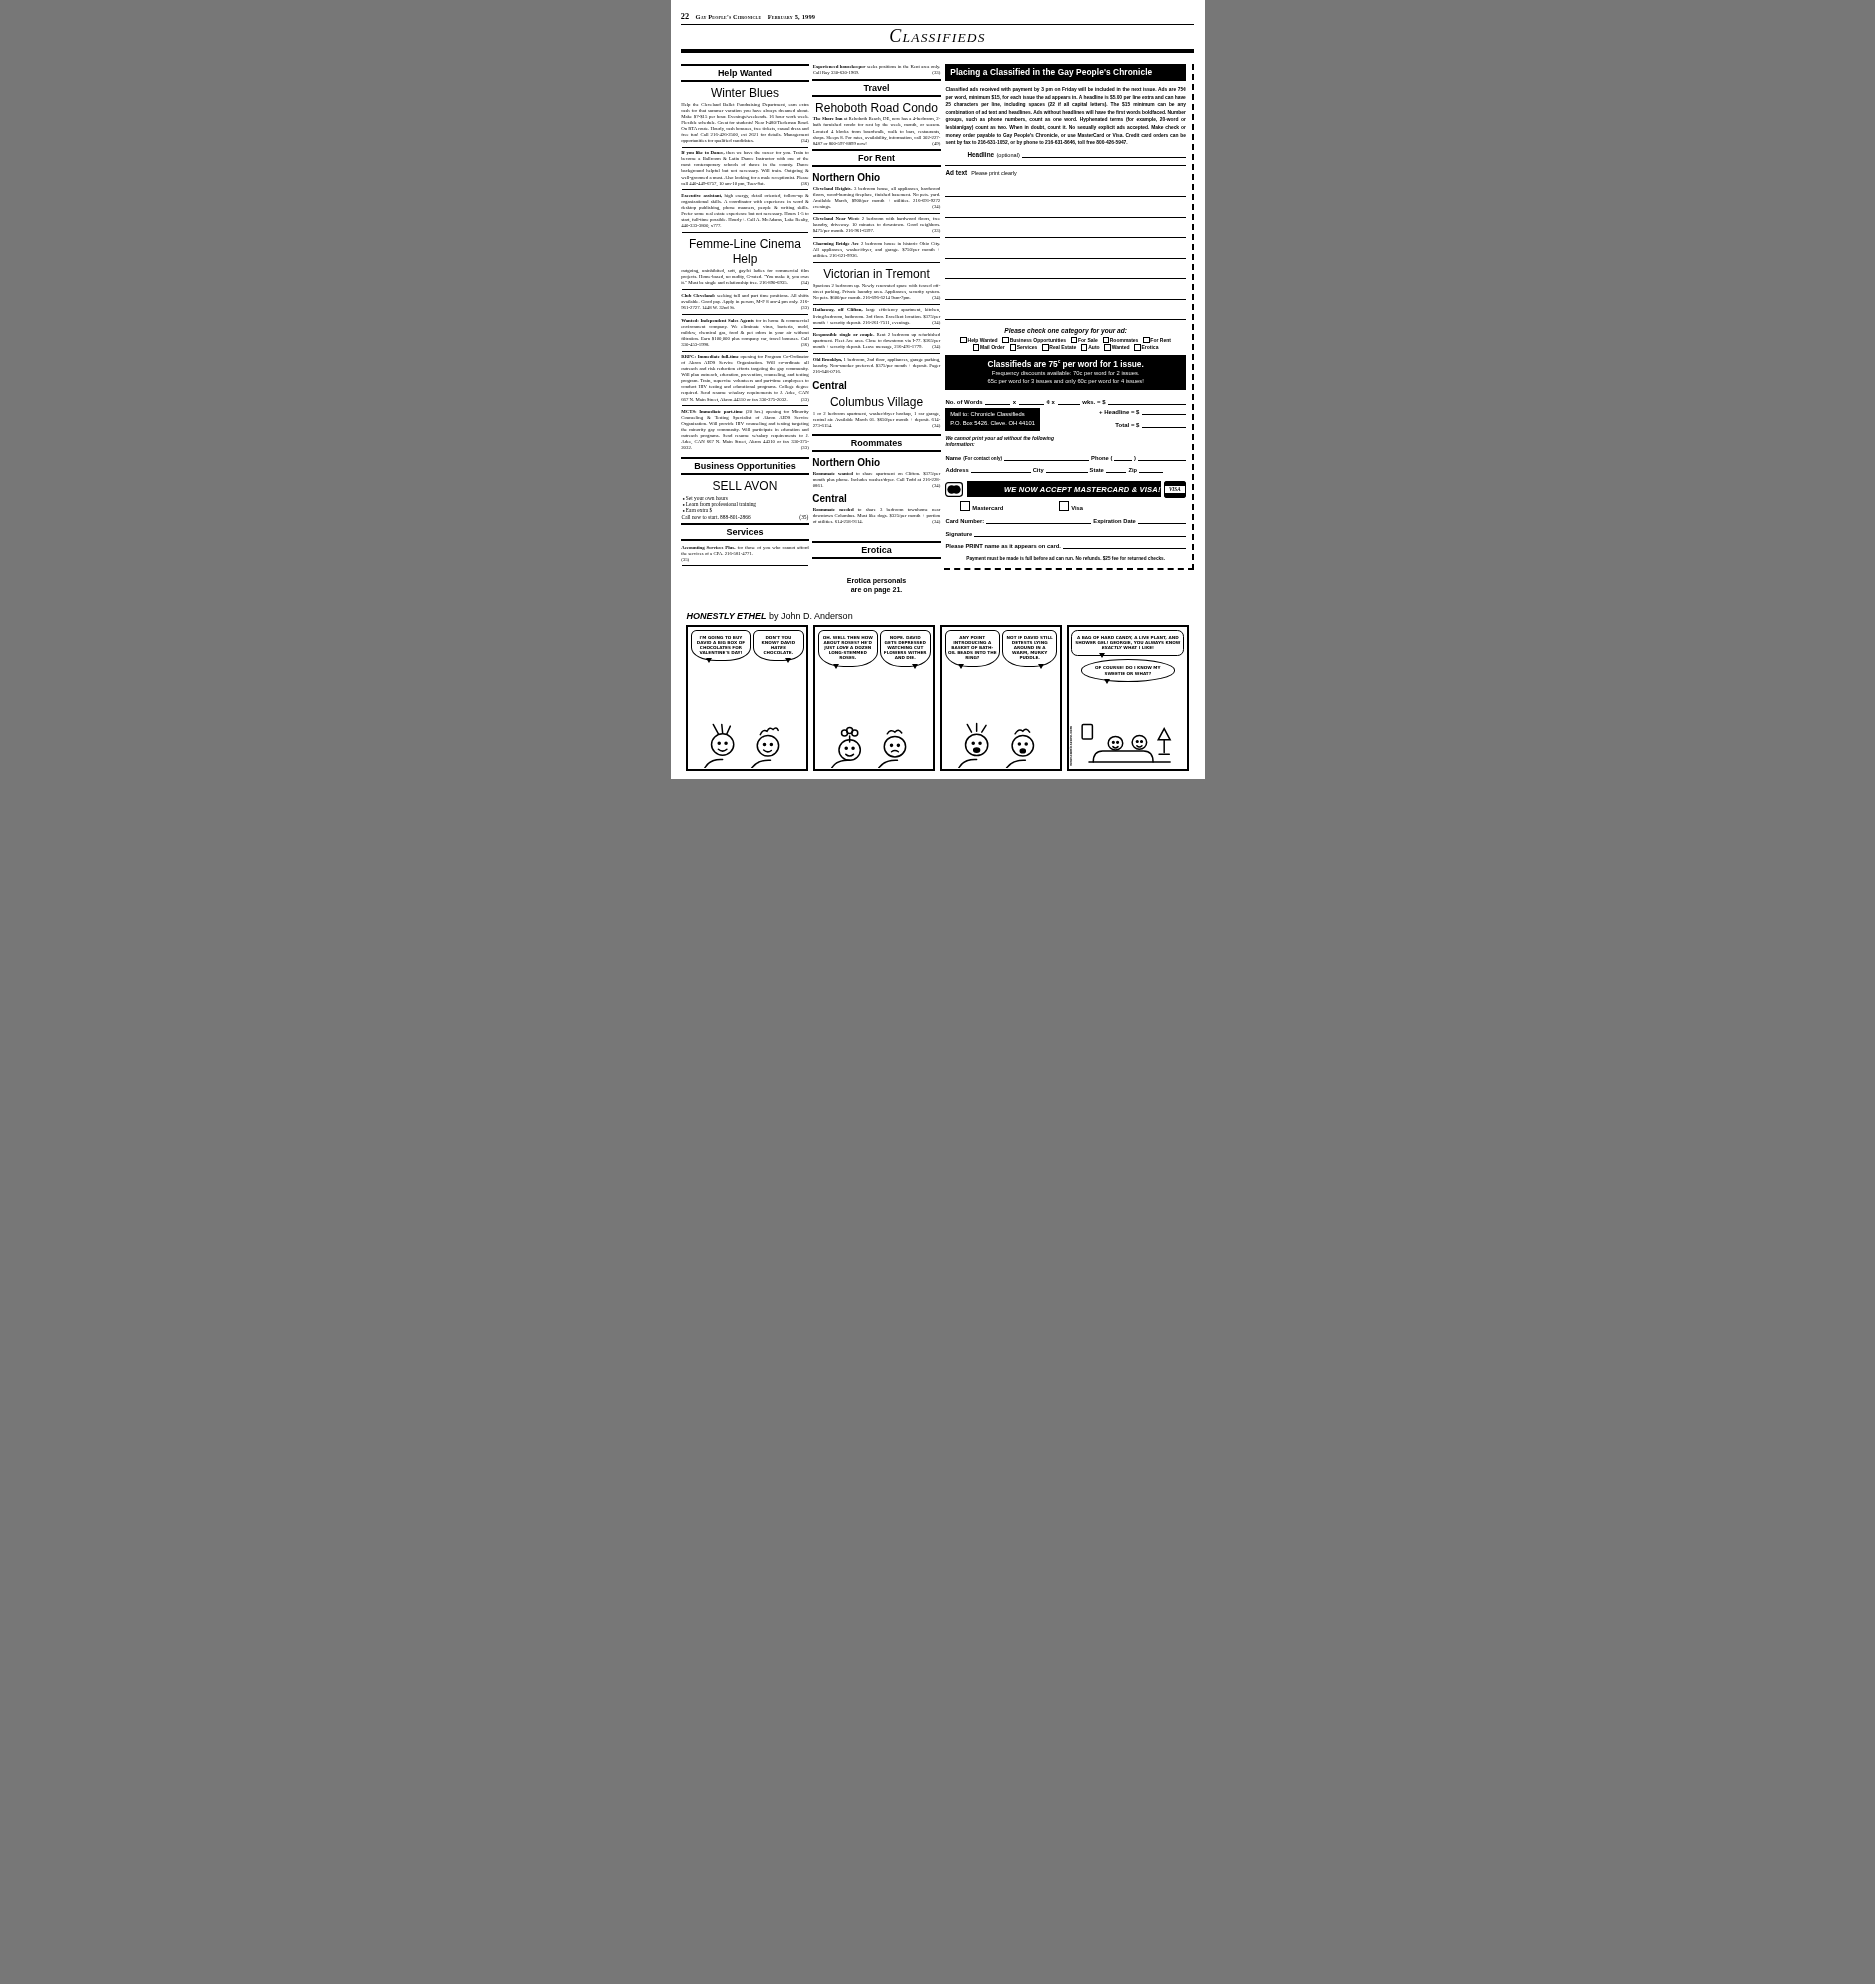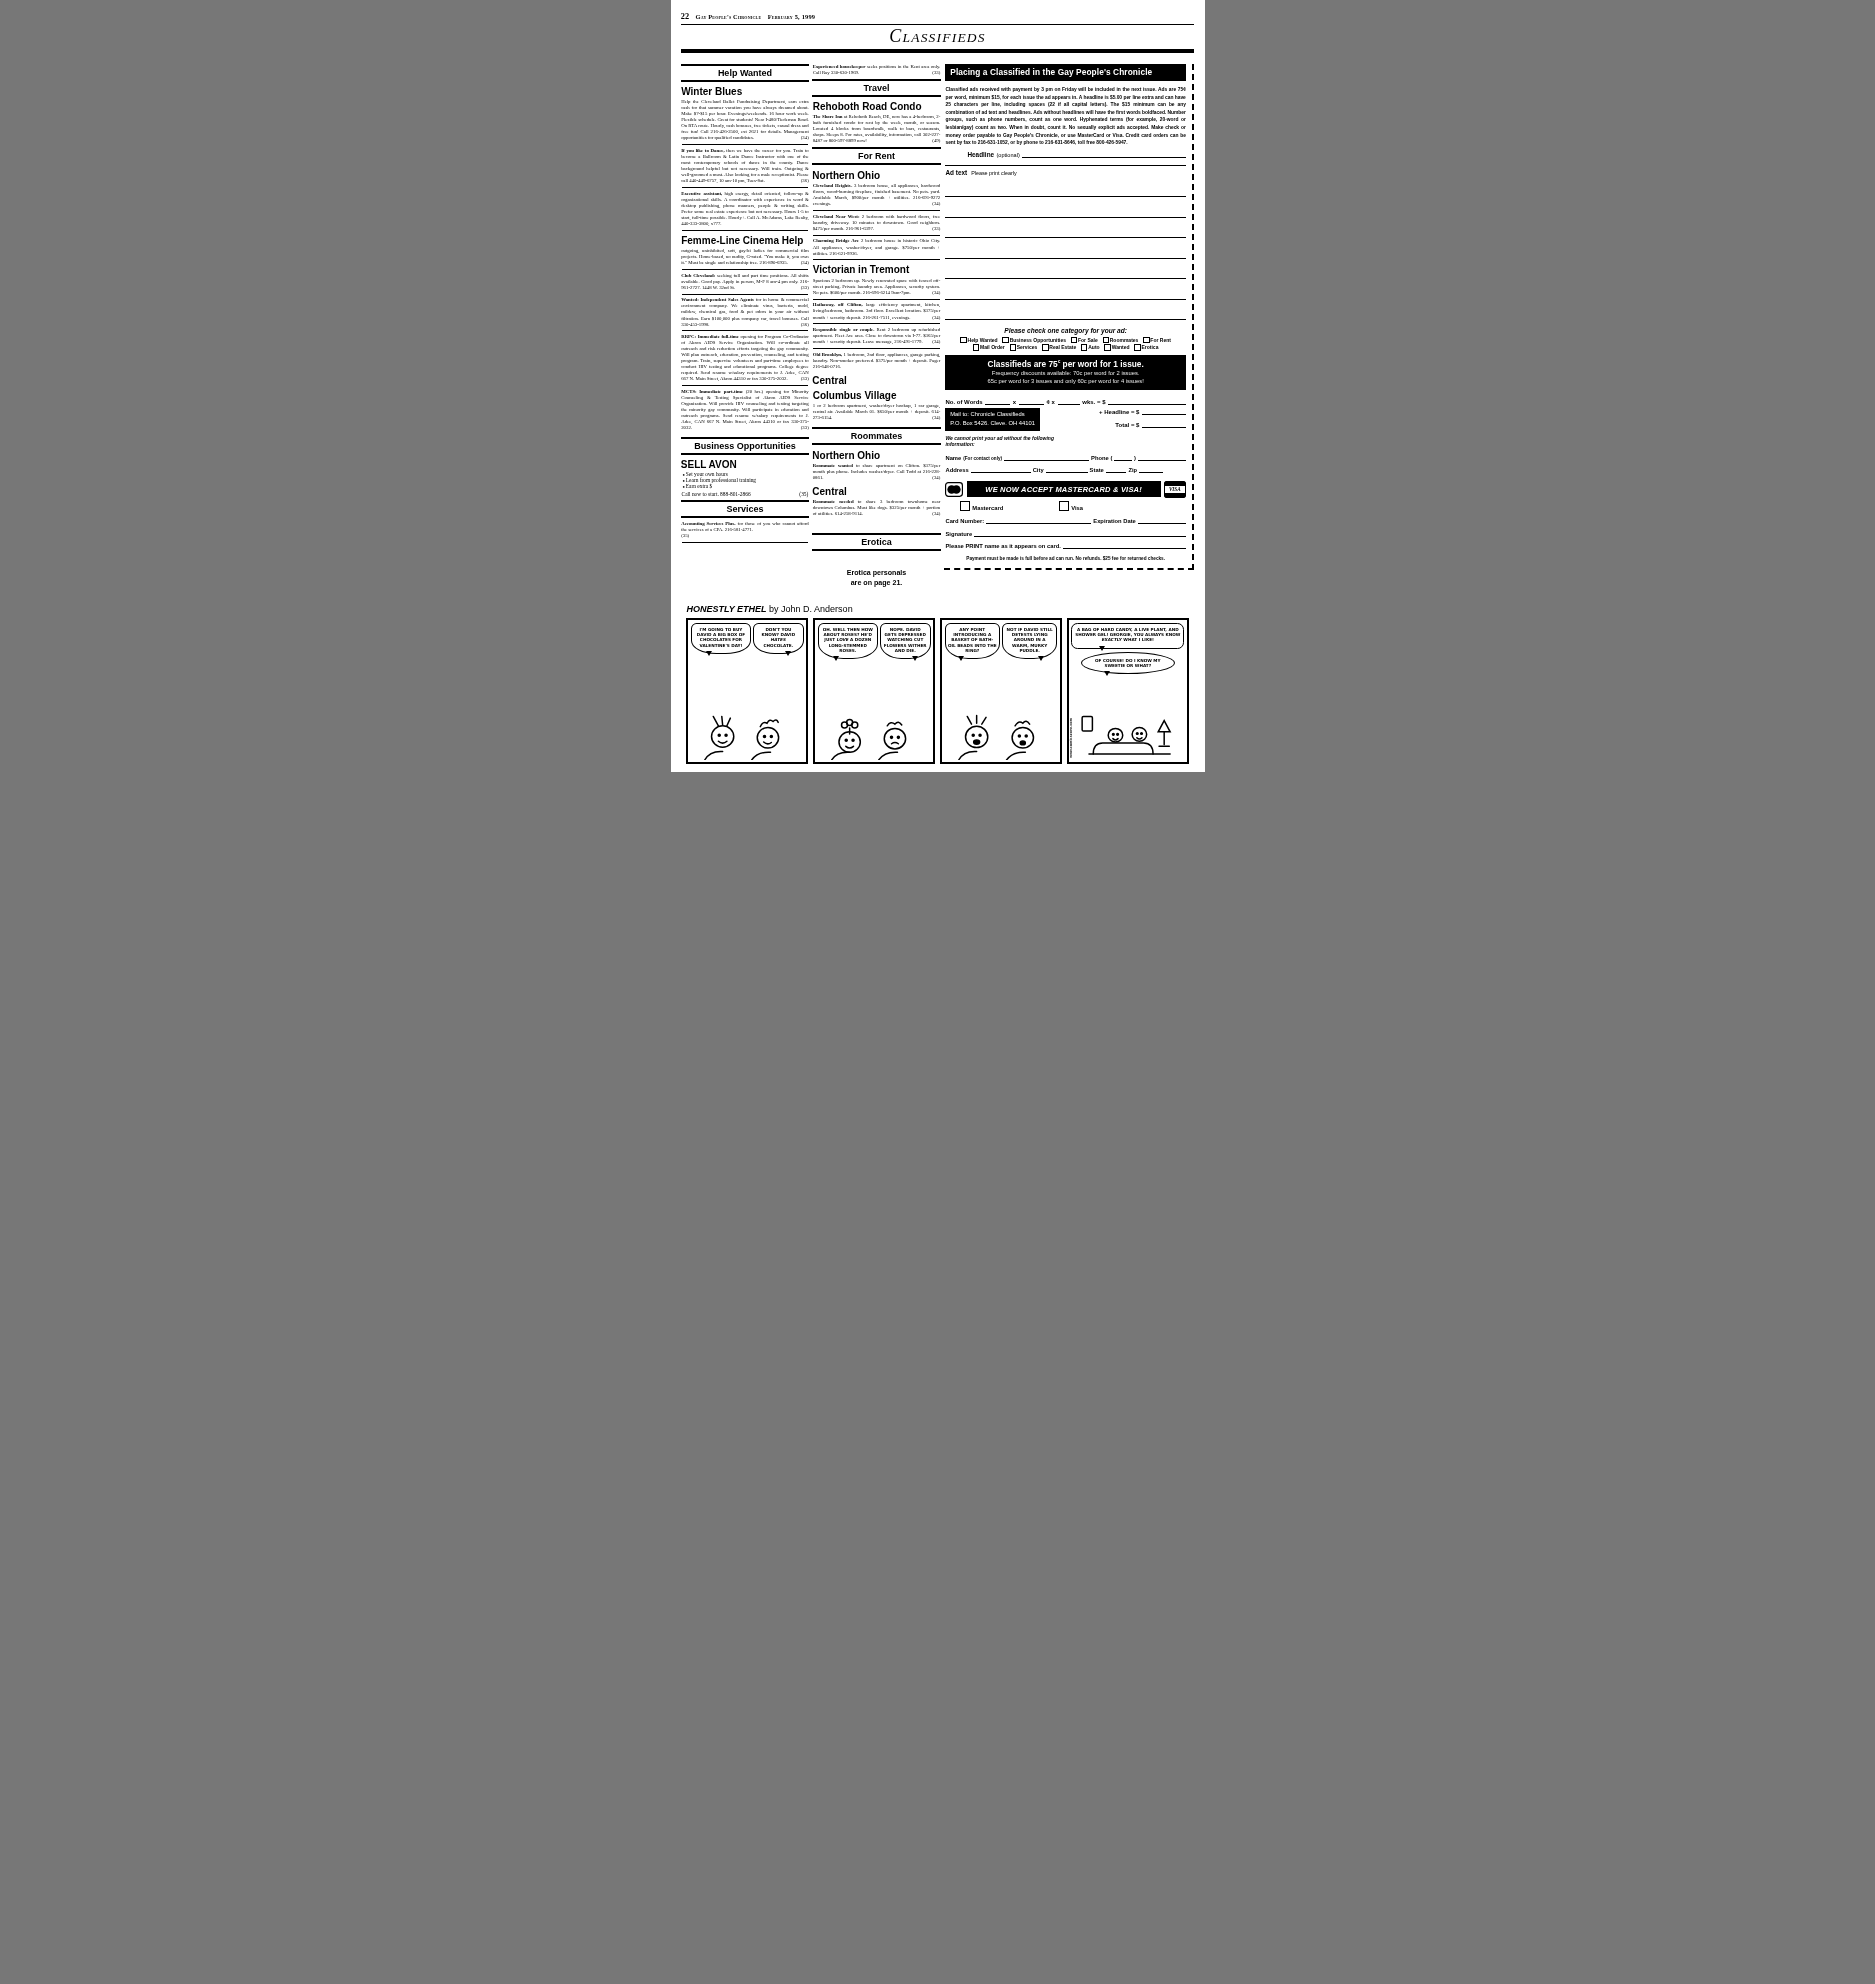--- a/index.html
+++ b/index.html
@@ -17,21 +17,21 @@
   
   .cols{display:flex;gap:3.2px;align-items:flex-start;}
   .col-left,.col-mid{width:25%;flex:0 0 25%;}
   .col-right{flex:1;}
   .section-head{border-top:2px solid #000;border-bottom:2px solid #000;text-align:center;
       font-family:"Liberation Sans",sans-serif;font-weight:bold;font-size:9px;padding:2px 0;margin:0 0 3.2px;}
   .section-head.mt{margin-top:5.6px;}
   .ad{font-size:4.8px;line-height:1.26;text-align:justify;margin:2.4px 0.4px 2.8px;}
   .ad .lead{font-weight:bold;}
   .ad .num{float:right;padding-left:2.4px;}
-  .ad-head{font-family:"Liberation Sans",sans-serif;font-weight:bold;text-align:left;font-size:10px;margin:4px 0 0.8px;}
+  .ad-head{font-family:"Liberation Sans",sans-serif;font-weight:normal;text-align:center;font-size:12px;margin:4px 0 0.8px;}
   .subhead{font-family:"Liberation Sans",sans-serif;font-weight:bold;font-size:10px;margin:4.8px 0 0.8px;}
   .divider{border:none;border-top:0.6px solid #000;margin:2.8px 0.8px;}
   .avon-bullets{list-style:none;margin:1.6px 0;padding:0 0 0 1.6px;font-size:5.4px;}
   .avon-bullets li:before{content:"● ";font-size:4px;}
   .avon-call{font-size:5.4px;display:flex;justify-content:space-between;margin:0.8px 0.8px 3.2px;}
   .services-num{display:block;font-size:4.8px;}
   .erotica-note{text-align:center;font-family:"Liberation Sans",sans-serif;font-weight:bold;font-size:7.1px;margin-top:18px;line-height:1.3;}
   
   .form{border-right:2.8px dashed #000;border-bottom:2.8px dashed #000;padding:0 6.4px 6.4px 1.6px;}
   .form-title{background:#000;color:#fff;font-family:"Liberation Sans",sans-serif;font-weight:bold;
@@ -58,21 +58,21 @@
   .price-sub{font-family:"Liberation Sans",sans-serif;font-size:5.8px;color:#e8e8e8;line-height:1.35;margin-top:1.6px;}
   .words-row{font-family:"Liberation Sans",sans-serif;font-weight:bold;font-size:6px;display:flex;align-items:flex-end;gap:2.8px;margin:8.7px 0 2.4px;}
   .mail-row{display:flex;justify-content:space-between;align-items:flex-start;margin:3.2px 0 2.4px;}
   .mail-box{background:#000;color:#fff;font-family:"Liberation Sans",sans-serif;font-size:5.8px;line-height:1.55;padding:2.4px 4.8px;}
   .eq-col{font-family:"Liberation Sans",sans-serif;font-weight:bold;font-size:6px;text-align:right;display:flex;flex-direction:column;gap:7.1px;padding-top:0.8px;}
   .eq-line{display:flex;align-items:flex-end;gap:2.4px;justify-content:flex-end;}
   .req-note{font-family:"Liberation Sans",sans-serif;font-weight:bold;font-style:italic;font-size:5px;line-height:1.35;margin:4px 0 1.6px;max-width:131px;}
   .field-row{display:flex;align-items:flex-end;gap:2px;font-family:"Liberation Sans",sans-serif;font-weight:bold;font-size:5.8px;margin:6.4px 0;}
   .field-row .small{font-weight:bold;font-size:4.6px;}
   .cc-banner{display:flex;align-items:center;gap:3.2px;margin:8px 0 3.2px;}
-  .banner-bar{flex:1;background:#000;color:#fff;font-family:"Liberation Sans",sans-serif;font-weight:bold;font-style:italic;font-size:7.5px;text-align:center;padding:3.6px 0;letter-spacing:0.2px;}
+  .banner-bar{flex:1;background:#000;color:#fff;font-family:"Liberation Sans",sans-serif;font-weight:bold;font-style:italic;font-size:7.5px;text-align:right;padding:3.6px 0;letter-spacing:0.2px;}
   .visa-card{width:20px;height:14.3px;border:0.8px solid #000;border-radius:2px;display:flex;flex-direction:column;}
   .visa-stripe{height:3.6px;background:#000;}
   .visa-mid{flex:1;display:flex;align-items:center;justify-content:center;font-family:"Liberation Serif",serif;font-style:italic;font-weight:bold;font-size:5.2px;}
   .cc-check-row{display:flex;gap:56px;padding-left:15px;margin:3.2px 0 5.6px;font-family:"Liberation Sans",sans-serif;font-weight:bold;font-size:5.8px;}
   .cc-check{display:flex;align-items:flex-end;gap:2.4px;}
   .cbx-lg{width:7.5px;height:8.7px;border:0.8px solid #000;background:#fff;}
   .pay-note{text-align:center;font-family:"Liberation Sans",sans-serif;font-weight:bold;font-size:4.7px;margin-top:7.1px;}
   
   .comic{margin-top:12px;padding:0 5.6px;}
   .comic-title{font-family:"Liberation Sans",sans-serif;font-size:9px;margin:16px 0 4px;}

